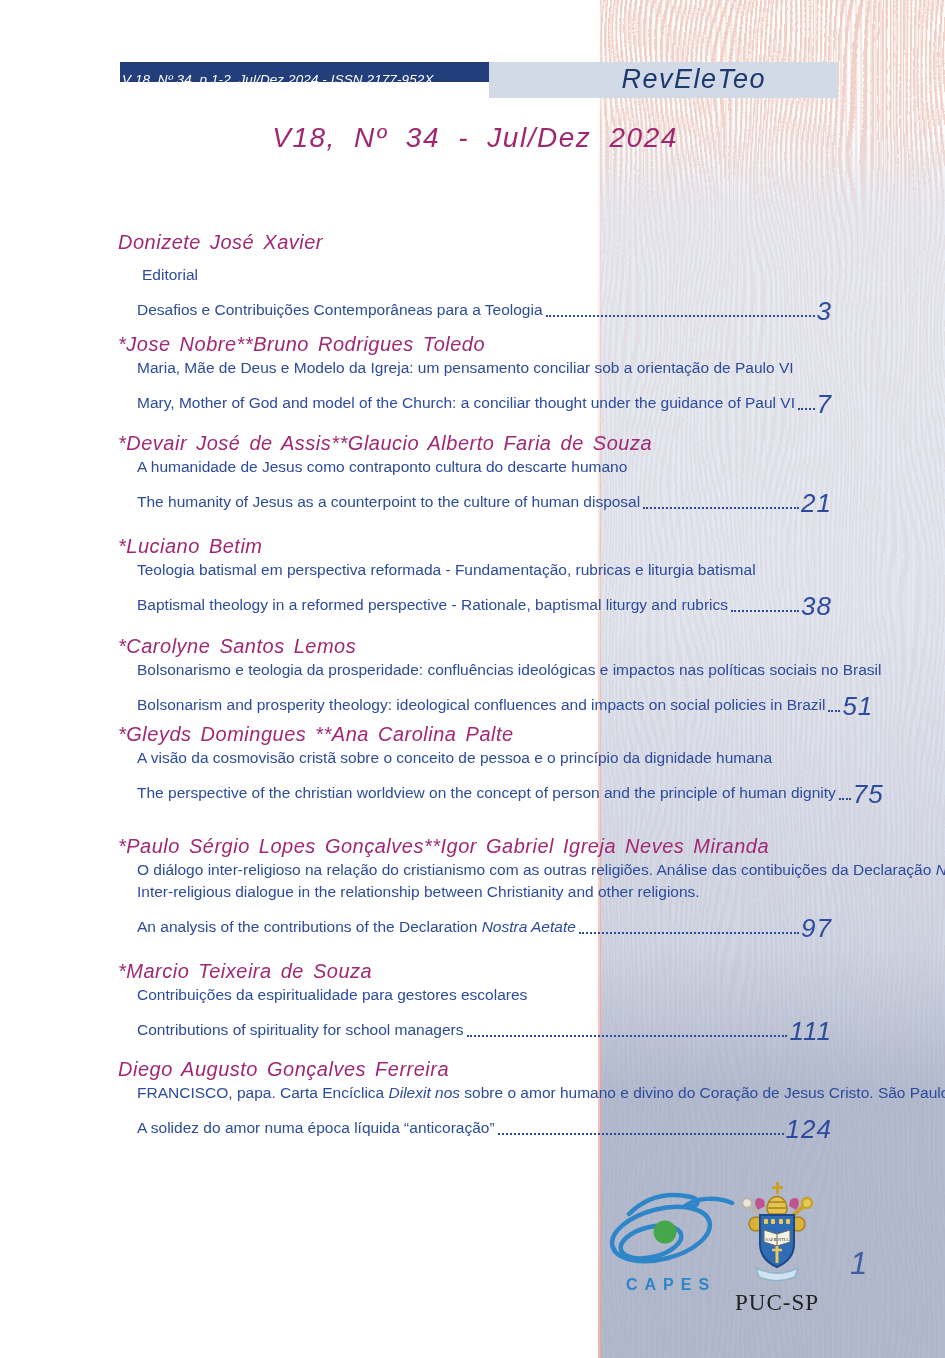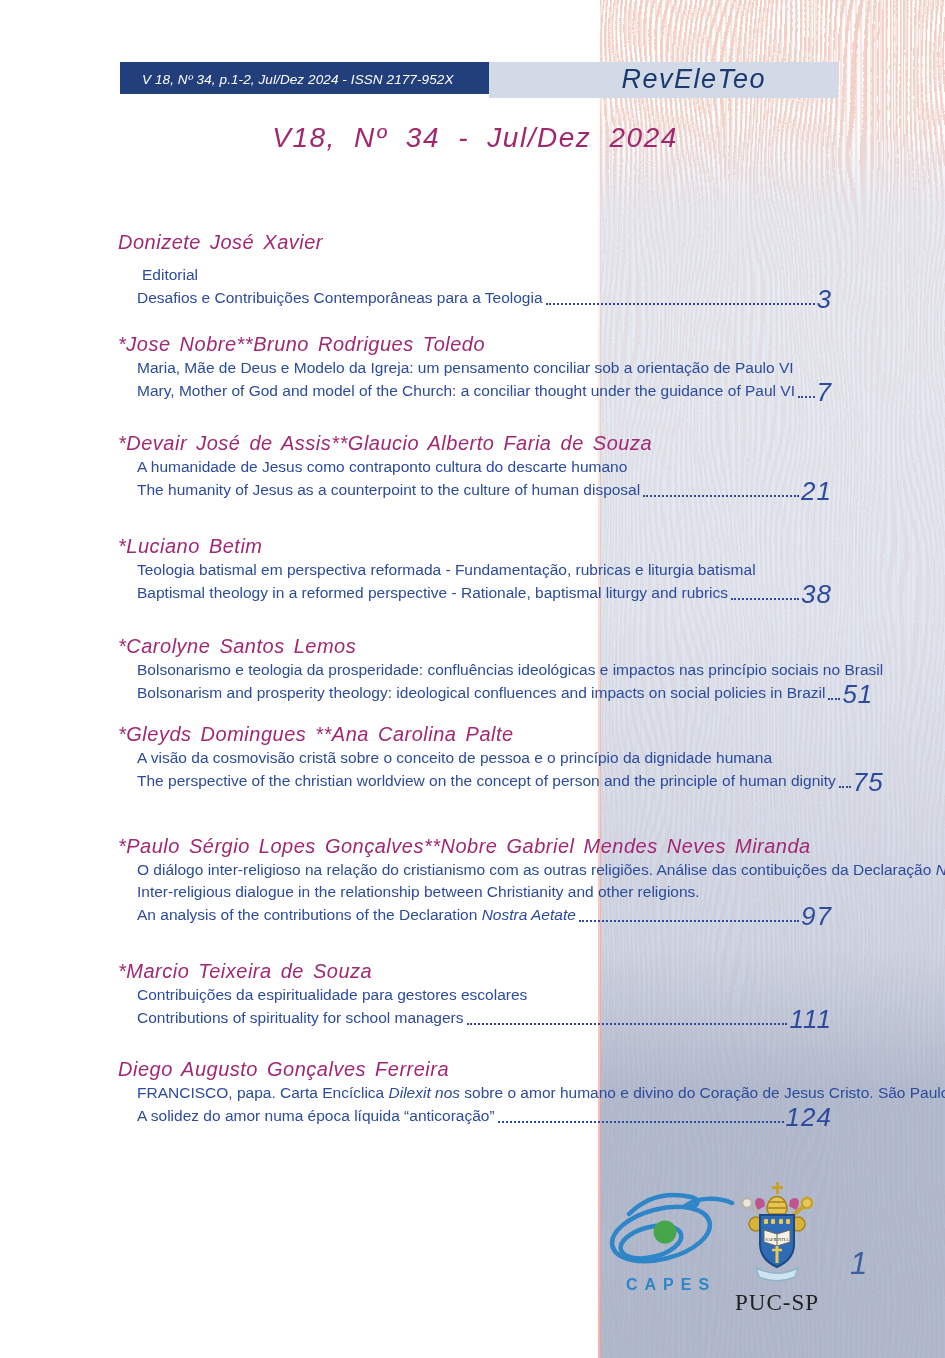--- a/index.html
+++ b/index.html
@@ -20,22 +20,22 @@
       rgba(196,205,223,0.82) 950px,
       rgba(170,180,202,0.90) 1090px,
       rgba(168,178,200,0.90) 1358px);
   }
   .panel-edge{
     position:absolute;left:-2px;top:0;width:3px;height:100%;
     background:linear-gradient(to bottom,rgba(242,196,186,0) 0%,rgba(240,176,164,.55) 55%,rgba(238,160,150,.8) 100%);
   }
   
   .bar-dark{
-    position:absolute;left:120px;top:62px;width:369px;height:32px;background:#223e7b;
-    color:#ffffff;font-style:italic;font-size:13.5px;line-height:36px;padding-left:22px;
+    position:absolute;left:120px;top:62px;width:369px;height:20px;background:#223e7b;
+    color:#ffffff;font-style:italic;font-size:13.5px;line-height:36px;padding-left:2px;
     box-sizing:border-box;z-index:2;letter-spacing:0.1px;
   }
   .bar-light{
     position:absolute;left:489px;top:62px;width:349px;height:36px;background:#d2dae7;z-index:2;
     color:#1d3a6e;font-style:italic;font-size:27px;line-height:34px;text-align:right;
     padding-right:72px;box-sizing:border-box;letter-spacing:1.5px;font-weight:500;
   }
   .main-title{
     position:absolute;left:118px;top:122px;width:714px;text-align:center;z-index:2;
     color:#a1286f;font-style:italic;font-size:28px;letter-spacing:1.5px;word-spacing:9px;font-weight:500;
@@ -45,21 +45,21 @@
   .author{
     color:#a02874;font-style:italic;font-size:20px;line-height:26px;
     letter-spacing:0.5px;word-spacing:3px;font-weight:400;white-space:nowrap;
   }
   .tline{
     color:#2c4b9d;font-size:15.5px;line-height:22px;margin-left:19px;white-space:nowrap;
   }
   .tline em{font-style:italic;}
   .gap-top{margin-top:9px;}
   .ind-extra{margin-left:24px;}
-  .leader{display:flex;align-items:flex-end;}
+  .leader{display:flex;align-items:flex-end;margin-top:12px;}
   .ltext{white-space:nowrap;}
   .dots{
     flex:1;min-width:12px;border-bottom:2px dotted #2c4b9d;margin:0 2px 4px 3px;
   }
   .pnum{
     color:#2c4b9d;font-style:italic;font-size:26px;line-height:1;letter-spacing:1px;
     margin-bottom:-3px;font-weight:500;
   }
   
   .capes-block{position:absolute;left:599px;top:1190px;width:138px;z-index:2;text-align:center;}
@@ -136,40 +136,40 @@
   <div class="tline"><span>Teologia batismal em perspectiva reformada - Fundamentação, rubricas e liturgia batismal</span></div>
   <div class="tline leader">
     <span class="ltext"><span>Baptismal theology in a reformed perspective - Rationale, baptismal liturgy and rubrics</span></span>
     <span class="dots"></span>
     <span class="pnum">38</span>
   </div>
 </div>
 
 <div class="entry" style="top:633px">
   <div class="author">*Carolyne Santos Lemos</div>
-  <div class="tline"><span>Bolsonarismo e teologia da prosperidade: confluências ideológicas e impactos nas princípio sociais no Brasil</span></div>
+  <div class="tline"><span>Bolsonarismo e teologia da prosperidade: confluências ideológicas e impactos nas políticas sociais no Brasil</span></div>
   <div class="tline leader">
     <span class="ltext"><span>Bolsonarism and prosperity theology: ideological confluences and impacts on social policies in Brazil</span></span>
     <span class="dots"></span>
     <span class="pnum">51</span>
   </div>
 </div>
 
 <div class="entry" style="top:721px">
   <div class="author">*Gleyds Domingues **Ana Carolina Palte</div>
   <div class="tline"><span>A visão da cosmovisão cristã sobre o conceito de pessoa e o princípio da dignidade humana</span></div>
   <div class="tline leader">
     <span class="ltext"><span>The perspective of the christian worldview on the concept of person and the principle of human dignity</span></span>
     <span class="dots"></span>
     <span class="pnum">75</span>
   </div>
 </div>
 
 <div class="entry" style="top:833px">
-  <div class="author">*Paulo Sérgio Lopes Gonçalves**Nobre Gabriel Mendes Neves Miranda</div>
+  <div class="author">*Paulo Sérgio Lopes Gonçalves**Igor Gabriel Igreja Neves Miranda</div>
   <div class="tline"><span>O diálogo inter-religioso na relação do cristianismo com as outras religiões. Análise das contibuições da Declaração </span><em>Nostra Aetate</em></div>
   <div class="tline"><span>Inter-religious dialogue in the relationship between Christianity and other religions.</span></div>
   <div class="tline leader">
     <span class="ltext"><span>An analysis of the contributions of the Declaration </span><em>Nostra Aetate</em></span>
     <span class="dots"></span>
     <span class="pnum">97</span>
   </div>
 </div>
 
 <div class="entry" style="top:958px">

